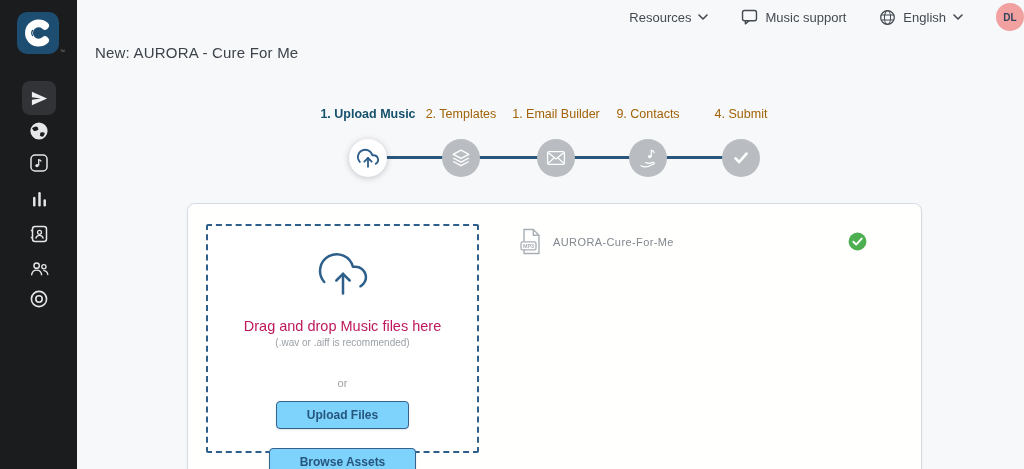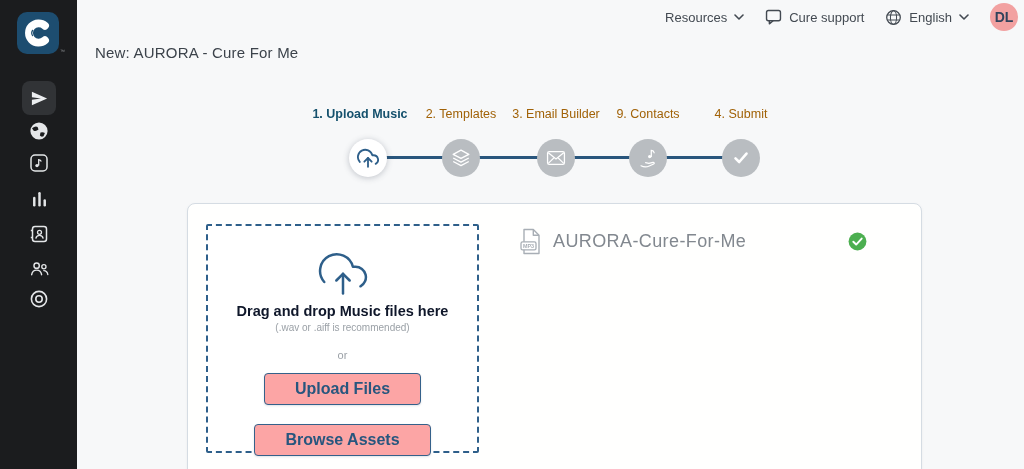--- a/index.html
+++ b/index.html
@@ -7,47 +7,47 @@
   body { background:#f7f8f9; font-family:"Liberation Sans", sans-serif; position:relative; }
 
   
   .sidebar { position:absolute; left:0; top:0; width:77px; height:469px; background:#1b1c1e; z-index:5; }
   .logo { position:absolute; left:17px; top:12px; width:42px; height:42px; background:#1d4d70; border-radius:10px; display:flex; align-items:center; justify-content:center; cursor:pointer; }
   .logo-tm { position:absolute; left:60px; top:48px; font-size:5px; color:#8d9094; }
   .nav-item { position:absolute; left:22px; width:34px; height:34px; display:flex; align-items:center; justify-content:center; background:transparent; border:none; border-radius:8px; cursor:pointer; }
   .nav-item.active { background:#313336; }
 
   
-  .topbar { position:absolute; left:77px; right:0; top:0; height:34px; display:flex; align-items:center; justify-content:flex-end; gap:21px; padding-right:6px; z-index:4; }
+  .topbar { position:absolute; left:77px; right:0; top:0; height:34px; display:flex; align-items:center; justify-content:flex-end; gap:33px; z-index:4; }
   .topbar-group { display:flex; align-items:center; gap:7px; cursor:pointer; }
   .topbar-label { font-size:13px; color:#434a52; }
-  .avatar { width:28px; height:28px; border-radius:50%; background:#f2a1a1; display:flex; align-items:center; justify-content:center; font-size:14px; font-weight:700; color:#31435c; cursor:pointer; }
+  .avatar { width:28px; height:28px; border-radius:50%; background:#f2a1a1; display:flex; align-items:center; justify-content:center; font-size:10px; font-weight:700; color:#31435c; cursor:pointer; }
 
   .page-title { position:absolute; left:95px; top:44px; font-size:15px; font-weight:400; color:#3c434b; letter-spacing:.2px; }
 
   
   .step-label { position:absolute; top:107px; transform:translateX(-50%); font-size:12.5px; color:#a16207; white-space:nowrap; cursor:default; }
   .step-label.active { color:#15516d; font-weight:700; }
   .connector { position:absolute; left:368px; top:156px; width:373px; height:3px; background:#29567d; z-index:1; }
   .step-circle { position:absolute; top:139px; width:38px; height:38px; border-radius:50%; display:flex; align-items:center; justify-content:center; z-index:2; cursor:pointer; }
   .step-circle.active { background:#ffffff; box-shadow:0 1px 6px rgba(60,70,90,.3); }
   .step-circle.pending { background:#b9bdc1; }
 
   
   .card { position:absolute; left:187px; top:203px; width:735px; height:290px; background:#fffffe; border:1px solid #d5dce3; border-radius:8px; box-shadow:0 1px 3px rgba(120,130,145,.08); }
 
   .dropzone { position:absolute; left:18px; top:20px; width:273px; height:229px; background:#fff; border:2px dashed #2e5f8a; border-radius:2px; display:flex; flex-direction:column; align-items:center; padding-top:22px; cursor:pointer; }
-  .dz-title { margin-top:5px; font-size:14.5px; font-weight:700; color:#0f172a; }
+  .dz-title { margin-top:20px; font-size:14.5px; font-weight:400; color:#be185d; }
   .dz-hint { margin-top:3px; font-size:10px; color:#9ba1a7; }
-  .dz-or { margin-top:16px; font-size:11px; color:#9ba1a7; }
-  .btn { margin-top:12px; background:#fca5a5; border:1px solid #35618a; border-radius:4px; color:#27567e; font-size:16px; font-weight:600; padding:6px 30px; cursor:pointer; font-family:"Liberation Sans",sans-serif; box-shadow:0 1px 2px rgba(50,80,110,.15); }
+  .dz-or { margin-top:29px; font-size:11px; color:#9ba1a7; }
+  .btn { margin-top:12px; background:#7dd3fc; border:1px solid #35618a; border-radius:4px; color:#27567e; font-size:12px; font-weight:600; padding:6px 30px; cursor:pointer; font-family:"Liberation Sans",sans-serif; box-shadow:0 1px 2px rgba(50,80,110,.15); }
   .btn + .btn { margin-top:19px; }
 
   .file-row { position:absolute; left:331px; top:24px; width:348px; display:flex; align-items:center; }
-  .file-name { margin-left:9px; font-size:18px; color:#82888f; letter-spacing:.4px; }
+  .file-name { margin-left:9px; font-size:11px; color:#82888f; letter-spacing:.4px; }
   .file-check { margin-left:auto; display:flex; }
 
   svg { display:block; }
 </style>
 </head>
 <body>
 
 <aside class="sidebar">
   <div class="logo">
     <span>
@@ -134,21 +134,21 @@
         </svg>
     </span>
   </div>
   <div class="topbar-group">
     <span>
       <svg width="17" height="16" viewBox="0 0 18 17">
         <rect x="1.6" y="1.6" width="14.8" height="10.8" rx="2" fill="none" stroke="#434a52" stroke-width="1.5"></rect>
         <path d="M4.6 12.4 v3.4 l4-3.4" fill="none" stroke="#434a52" stroke-width="1.5" stroke-linejoin="round"></path>
       </svg>
     </span>
-    <span class="topbar-label">Cure support</span>
+    <span class="topbar-label">Music support</span>
   </div>
   <div class="topbar-group">
     <span>
       <svg width="17" height="17" viewBox="0 0 20 20">
         <circle cx="10" cy="10" r="8" fill="none" stroke="#434a52" stroke-width="1.5"></circle>
         <ellipse cx="10" cy="10" rx="3.6" ry="8" fill="none" stroke="#434a52" stroke-width="1.2"></ellipse>
         <path d="M2.6 7 H17.4 M2.6 13 H17.4" fill="none" stroke="#434a52" stroke-width="1.2"></path>
       </svg>
     </span>
     <span class="topbar-label">English</span>
@@ -157,23 +157,23 @@
           <path d="M1 1 L5 5 L9 1" fill="none" stroke="#434a52" stroke-width="1.6" stroke-linecap="round" stroke-linejoin="round"></path>
         </svg>
     </span>
   </div>
   <div class="avatar">DL</div>
 </header>
 
 <h1 class="page-title">New: AURORA - Cure For Me</h1>
 
 <section>
-  <span class="step-label active" style="left:360px">1. Upload Music</span>
+  <span class="step-label active" style="left:368px">1. Upload Music</span>
   <span class="step-label" style="left:461px">2. Templates</span>
-  <span class="step-label" style="left:556px">3. Email Builder</span>
+  <span class="step-label" style="left:556px">1. Email Builder</span>
   <span class="step-label" style="left:648px">9. Contacts</span>
   <span class="step-label" style="left:741px">4. Submit</span>
 
   <div class="connector"></div>
 
   <div class="step-circle active" style="left:349px">
     <span>
       <svg width="22" height="22" viewBox="0 0 24 24">
         <path d="M20.39 18.39A5 5 0 0 0 18 9h-1.26A8 8 0 1 0 3 16.3" fill="none" stroke="#2e5f8a" stroke-width="2" stroke-linecap="round" stroke-linejoin="round"></path>
         <path d="M16 16 L12 12 L8 16" fill="none" stroke="#2e5f8a" stroke-width="2" stroke-linecap="round" stroke-linejoin="round"></path>

